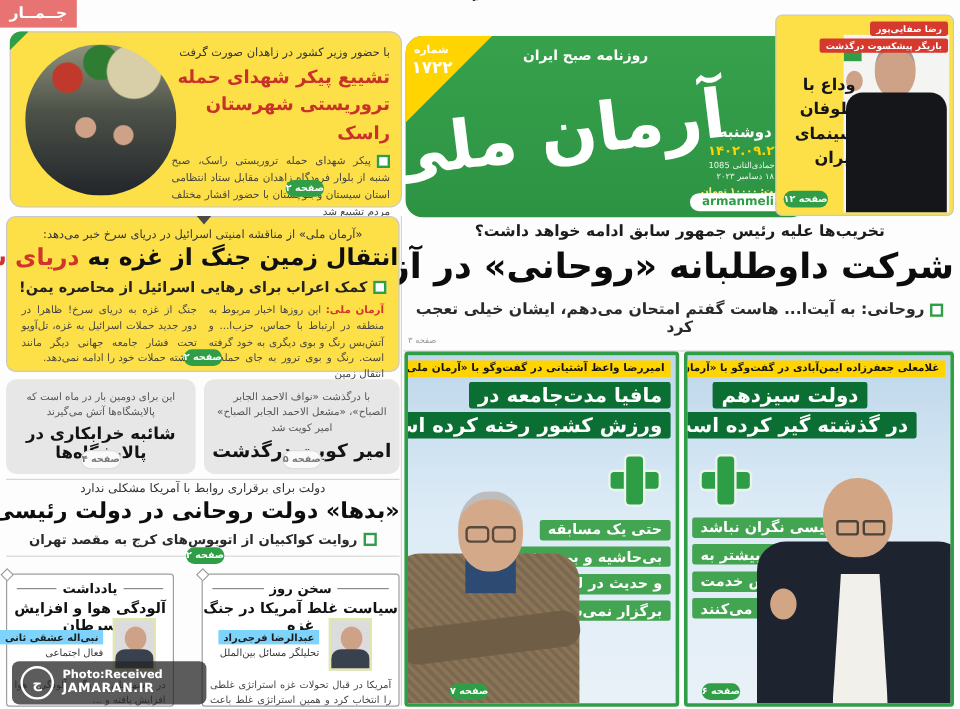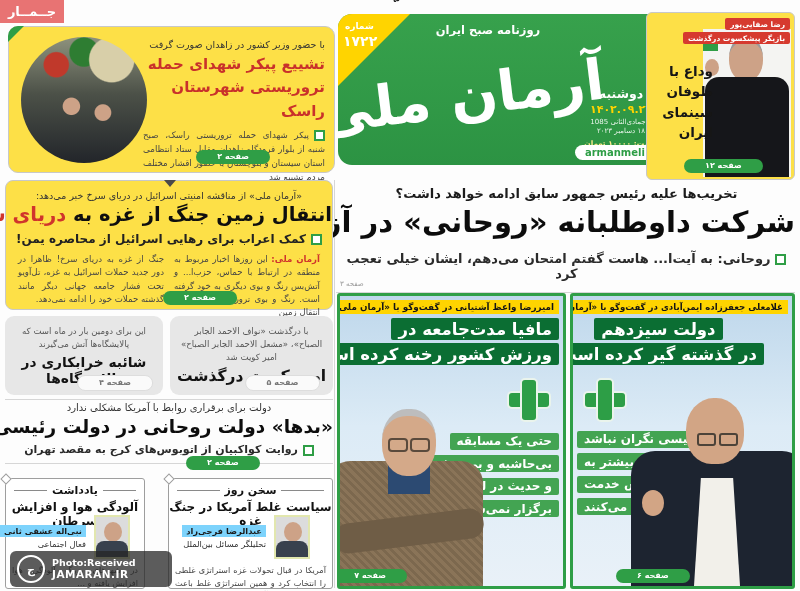--- a/index.html
+++ b/index.html
@@ -1,20 +1,20 @@
 <!DOCTYPE html>
 <html lang="fa"><head>
 <meta charset="utf-8">
 <style>
   html,body{margin:0;padding:0;background:#fff;}
   body{font-family:"DejaVu Sans","Liberation Sans",sans-serif;}
   #page{position:relative;width:800px;height:591px;background:#fdfdfd;overflow:hidden;direction:rtl;}
   .abs{position:absolute;}
   .box{border:1px solid #c8c8c8;border-radius:8px;background:#fde047;box-sizing:border-box;}
-  .pill{background:#2f9e46;color:#fff;border-radius:9px;font-size:8px;font-weight:bold;padding:2px 21px;line-height:1.2;display:inline-block;white-space:nowrap;margin-left:31px;}
+  .pill{background:#2f9e46;color:#fff;border-radius:9px;font-size:8px;font-weight:bold;padding:2px 0;line-height:1.2;display:inline-block;white-space:nowrap;}
   .pill.lt{background:#fafafa;color:#777;border:1px solid #ddd;}
   .bullet{display:inline-block;width:7px;height:7px;border:2px solid #2f9e46;background:#fff;vertical-align:middle;margin-left:5px;}
   .redchip{position:absolute;background:#d63a2f;color:#fff;font-weight:bold;font-size:7.5px;padding:1.5px 5px;border-radius:2px;white-space:nowrap;z-index:3;}
   .strip{display:inline-block;color:#fff;font-weight:bold;border-radius:2px;padding:1.5px 7px;white-space:nowrap;}
   .hl{background:#0b6e33;font-size:16.5px;}
   .ql{background:#43a452;font-size:12px;}
   .card{border:3px solid #2f9e46;border-radius:3px;background:linear-gradient(180deg,#bed7eb 0%,#dcebf6 45%,#e9f1f8 100%);box-sizing:border-box;overflow:hidden;}
   .plus{width:40px;height:40px;}
   .plus:before{content:"";position:absolute;left:0;top:13px;width:40px;height:14px;background:#2d9e46;border-radius:3px;box-shadow:0 0 0 2px #eaf4ec;}
   .plus:after{content:"";position:absolute;left:13px;top:0;width:14px;height:40px;background:#2d9e46;border-radius:3px;box-shadow:0 0 0 2px #eaf4ec;}
@@ -35,21 +35,21 @@
 </head>
 <body>
 
 <div id="page">
 
   <div class="abs hairline" style="left:334px;top:180px;width:1px;height:408px;"></div>
   <div class="abs hairline" style="left:336px;top:292px;width:459px;height:1px;"></div>
   <div class="abs hairline" style="left:5px;top:399px;width:328px;height:1px;"></div>
   <div class="abs hairline" style="left:5px;top:463px;width:328px;height:1px;"></div>
 
-  <div class="abs" style="left:338px;top:14px;width:335px;height:151px;background:linear-gradient(180deg,#37a14c,#2c9343);border-radius:14px;">
+  <div class="abs" style="left:338px;top:30px;width:335px;height:151px;background:linear-gradient(180deg,#37a14c,#2c9343);border-radius:14px;">
     <div class="abs" style="left:0;top:0;width:72px;height:72px;background:#ffd400;clip-path:polygon(0 0,100% 0,0 100%);border-radius:14px 0 0 0;">
       <div style="position:absolute;left:7px;top:7px;color:#fff;font-size:9px;font-weight:bold;">شماره</div>
       <div style="position:absolute;left:5px;top:19px;color:#fff;font-size:14px;font-weight:900;">۱۷۲۲</div>
     </div>
     <div class="abs" style="left:75px;top:9px;width:150px;text-align:center;color:#fff;font-size:11.5px;font-weight:bold;">روزنامه صبح ایران</div>
     <div class="abs" style="left:10px;top:26px;width:225px;height:112px;display:flex;align-items:center;justify-content:center;color:#fff;font-size:56px;font-weight:900;transform:rotate(-7deg);white-space:nowrap;">آرمان ملی</div>
     <div class="abs" style="right:6px;top:72px;width:92px;text-align:center;line-height:1.35;">
       <div style="color:#fff;font-size:12.5px;font-weight:bold;">دوشنبه</div>
       <div style="color:#ffd400;font-size:11px;font-weight:bold;">۱۴۰۲.۰۹.۲۷</div>
       <div style="color:#eaf6ec;font-size:7px;">۴ جمادی‌الثانی 1085</div>

